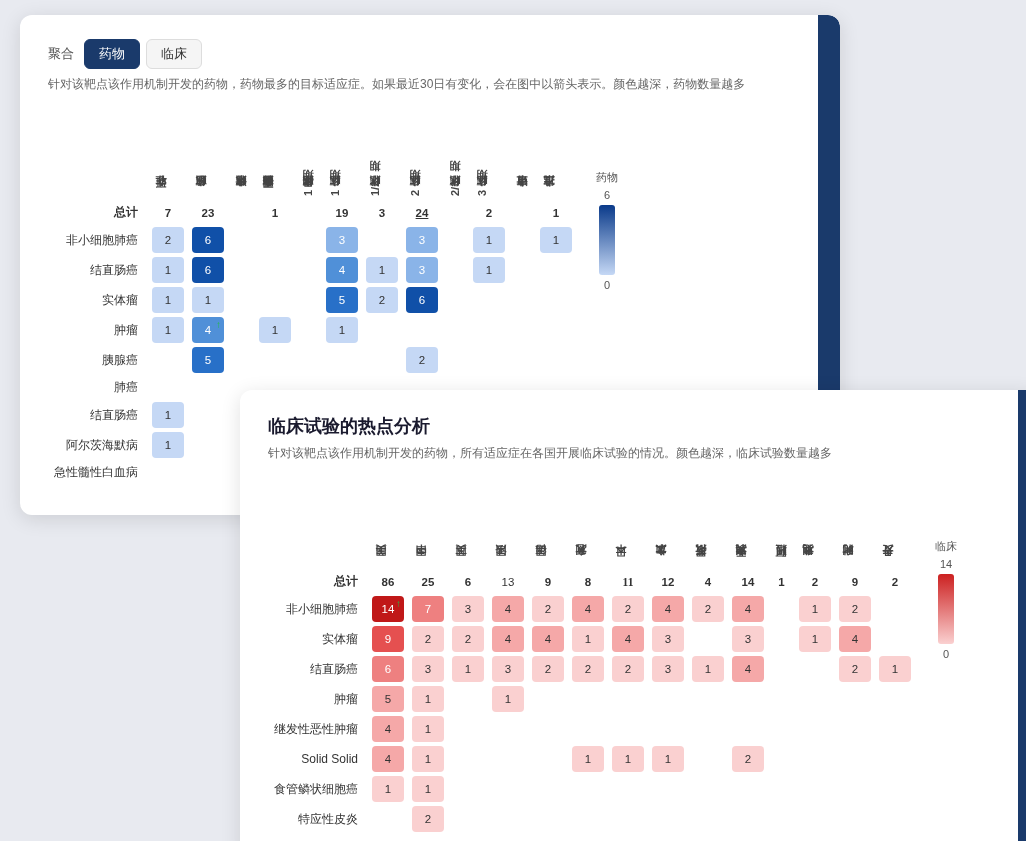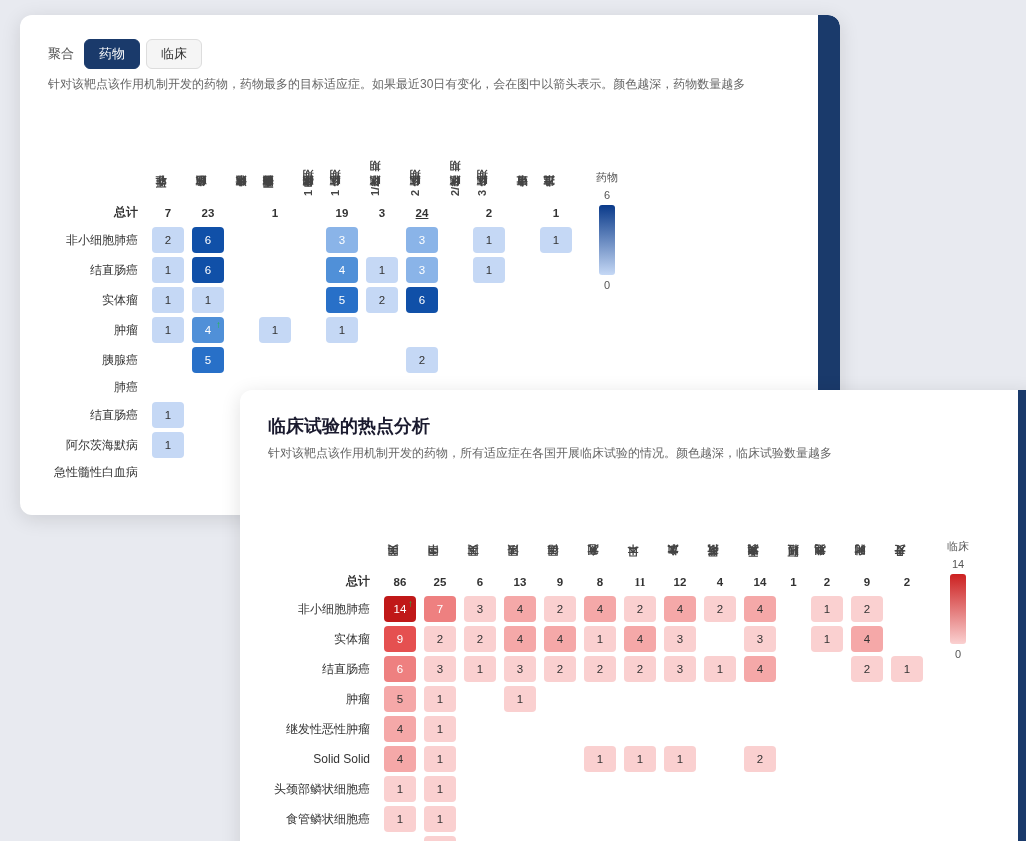--- a/index.html
+++ b/index.html
@@ -474,21 +474,21 @@
               <th class="col-header">比利时</th>
               <th class="col-header">丹麦</th>
             </tr>
         </thead>
         <tbody id="bottom-tbody">
         <tr class="total-row">
               <td class="row-label">总计</td>
               <td style="font-weight: 600; color: rgb(51, 51, 51);">86</td>
               <td style="font-weight: 600; color: rgb(51, 51, 51);">25</td>
               <td style="font-weight: 600; color: rgb(51, 51, 51);">6</td>
-              <td style="font-weight: 700; color: rgb(51, 51, 51);">13</td>
+              <td style="font-weight: 400; color: rgb(51, 51, 51);">13</td>
               <td style="font-weight: 600; color: rgb(51, 51, 51);">9</td>
               <td style="font-weight: 600; color: rgb(51, 51, 51);">8</td>
               <td style="font-weight: 600; color: rgb(51, 51, 51); font-family: Liberation Serif, serif;">11</td>
               <td style="font-weight: 600; color: rgb(51, 51, 51);">12</td>
               <td style="font-weight: 600; color: rgb(51, 51, 51);">4</td>
               <td style="font-weight: 600; color: rgb(51, 51, 51);">14</td>
               <td style="font-weight: 600; color: rgb(51, 51, 51);">1</td>
               <td style="font-weight: 600; color: rgb(51, 51, 51);">2</td>
               <td style="font-weight: 600; color: rgb(51, 51, 51);">9</td>
               <td style="font-weight: 600; color: rgb(51, 51, 51);">2</td>
@@ -681,41 +681,20 @@
               <td style="padding: 2px 4px;"></td>
               <td style="padding: 2px 4px;">
                 <div class="heatmap-cell red-1">2</div>
               </td>
               <td style="padding: 2px 4px;"></td>
               <td style="padding: 2px 4px;"></td>
               <td style="padding: 2px 4px;"></td>
               <td style="padding: 2px 4px;"></td>
             </tr>
             <tr>
-              <td class="row-label">头颈部鳞状细胞癌</td>
-              <td style="padding: 2px 4px;">
-                <div class="heatmap-cell red-1">1</div>
-              </td>
-              <td style="padding: 2px 4px;">
-                <div class="heatmap-cell red-1">1</div>
-              </td>
-              <td style="padding: 2px 4px;"></td>
-              <td style="padding: 2px 4px;"></td>
-              <td style="padding: 2px 4px;"></td>
-              <td style="padding: 2px 4px;"></td>
-              <td style="padding: 2px 4px;"></td>
-              <td style="padding: 2px 4px;"></td>
-              <td style="padding: 2px 4px;"></td>
-              <td style="padding: 2px 4px;"></td>
-              <td style="padding: 2px 4px;"></td>
-              <td style="padding: 2px 4px;"></td>
-              <td style="padding: 2px 4px;"></td>
-              <td style="padding: 2px 4px;"></td>
-            </tr>
-            <tr>
               <td class="row-label">食管鳞状细胞癌</td>
               <td style="padding: 2px 4px;">
                 <div class="heatmap-cell red-1">1</div>
               </td>
               <td style="padding: 2px 4px;">
                 <div class="heatmap-cell red-1">1</div>
               </td>
               <td style="padding: 2px 4px;"></td>
               <td style="padding: 2px 4px;"></td>
               <td style="padding: 2px 4px;"></td>

